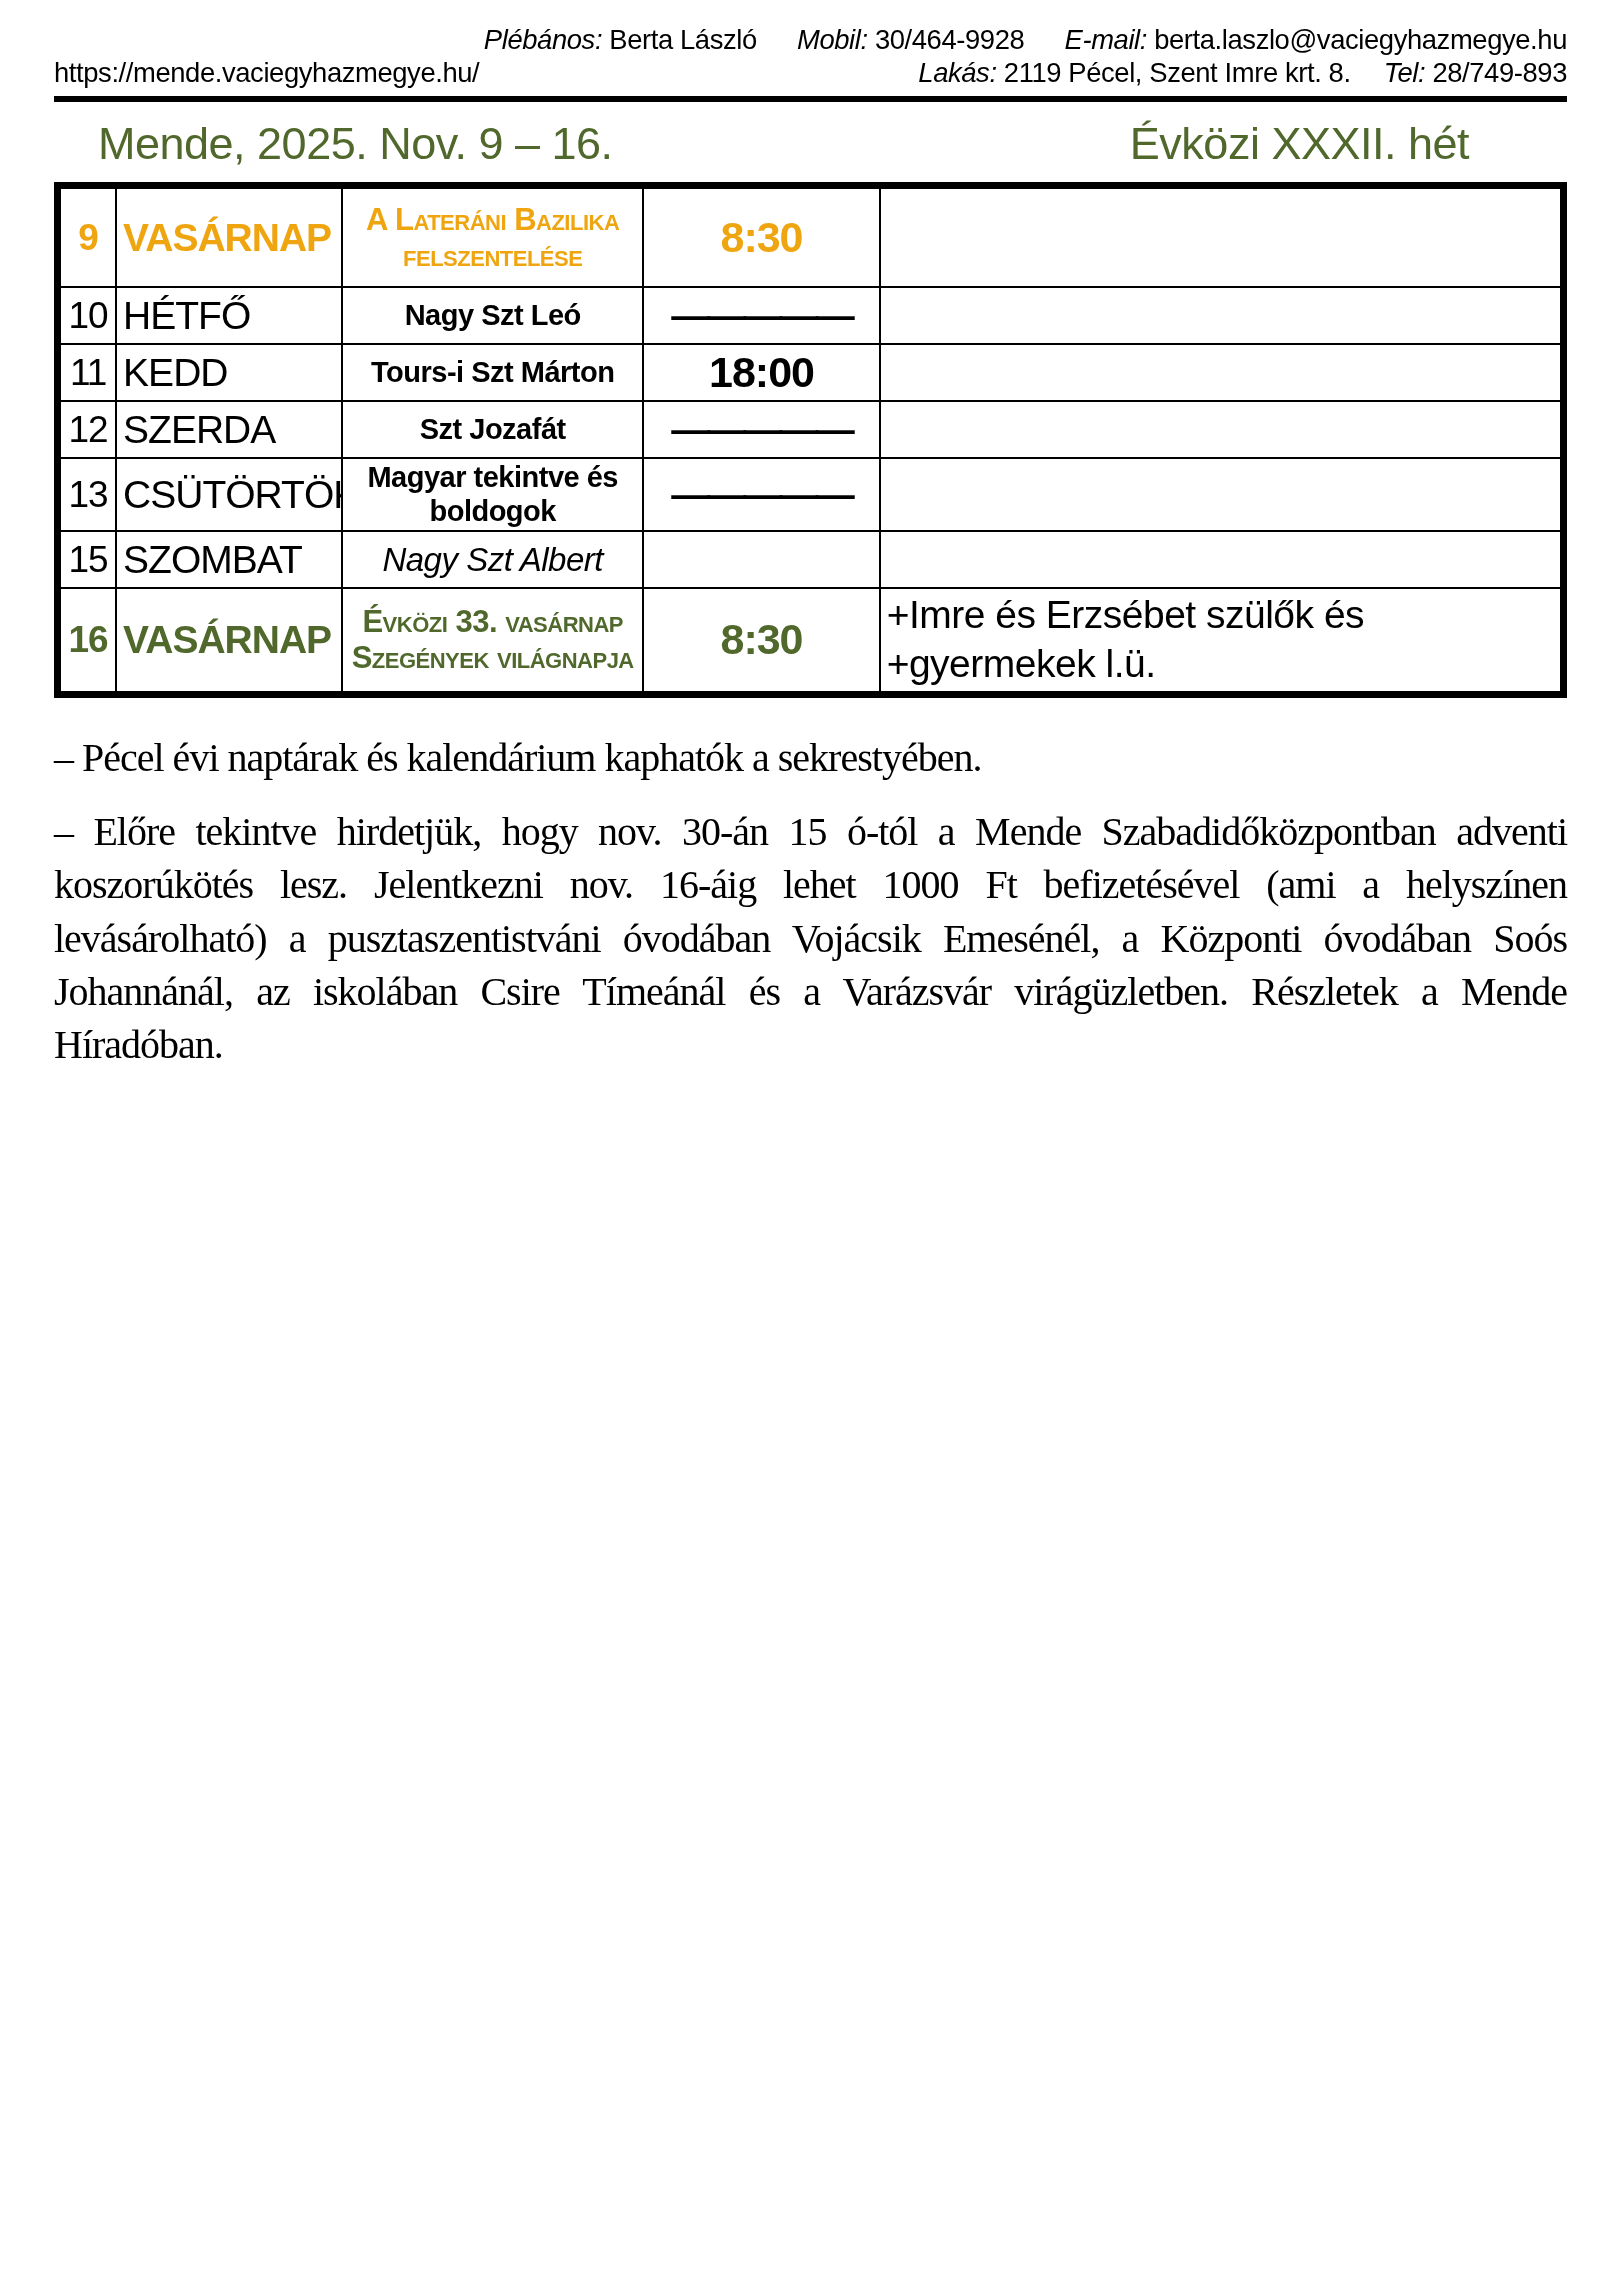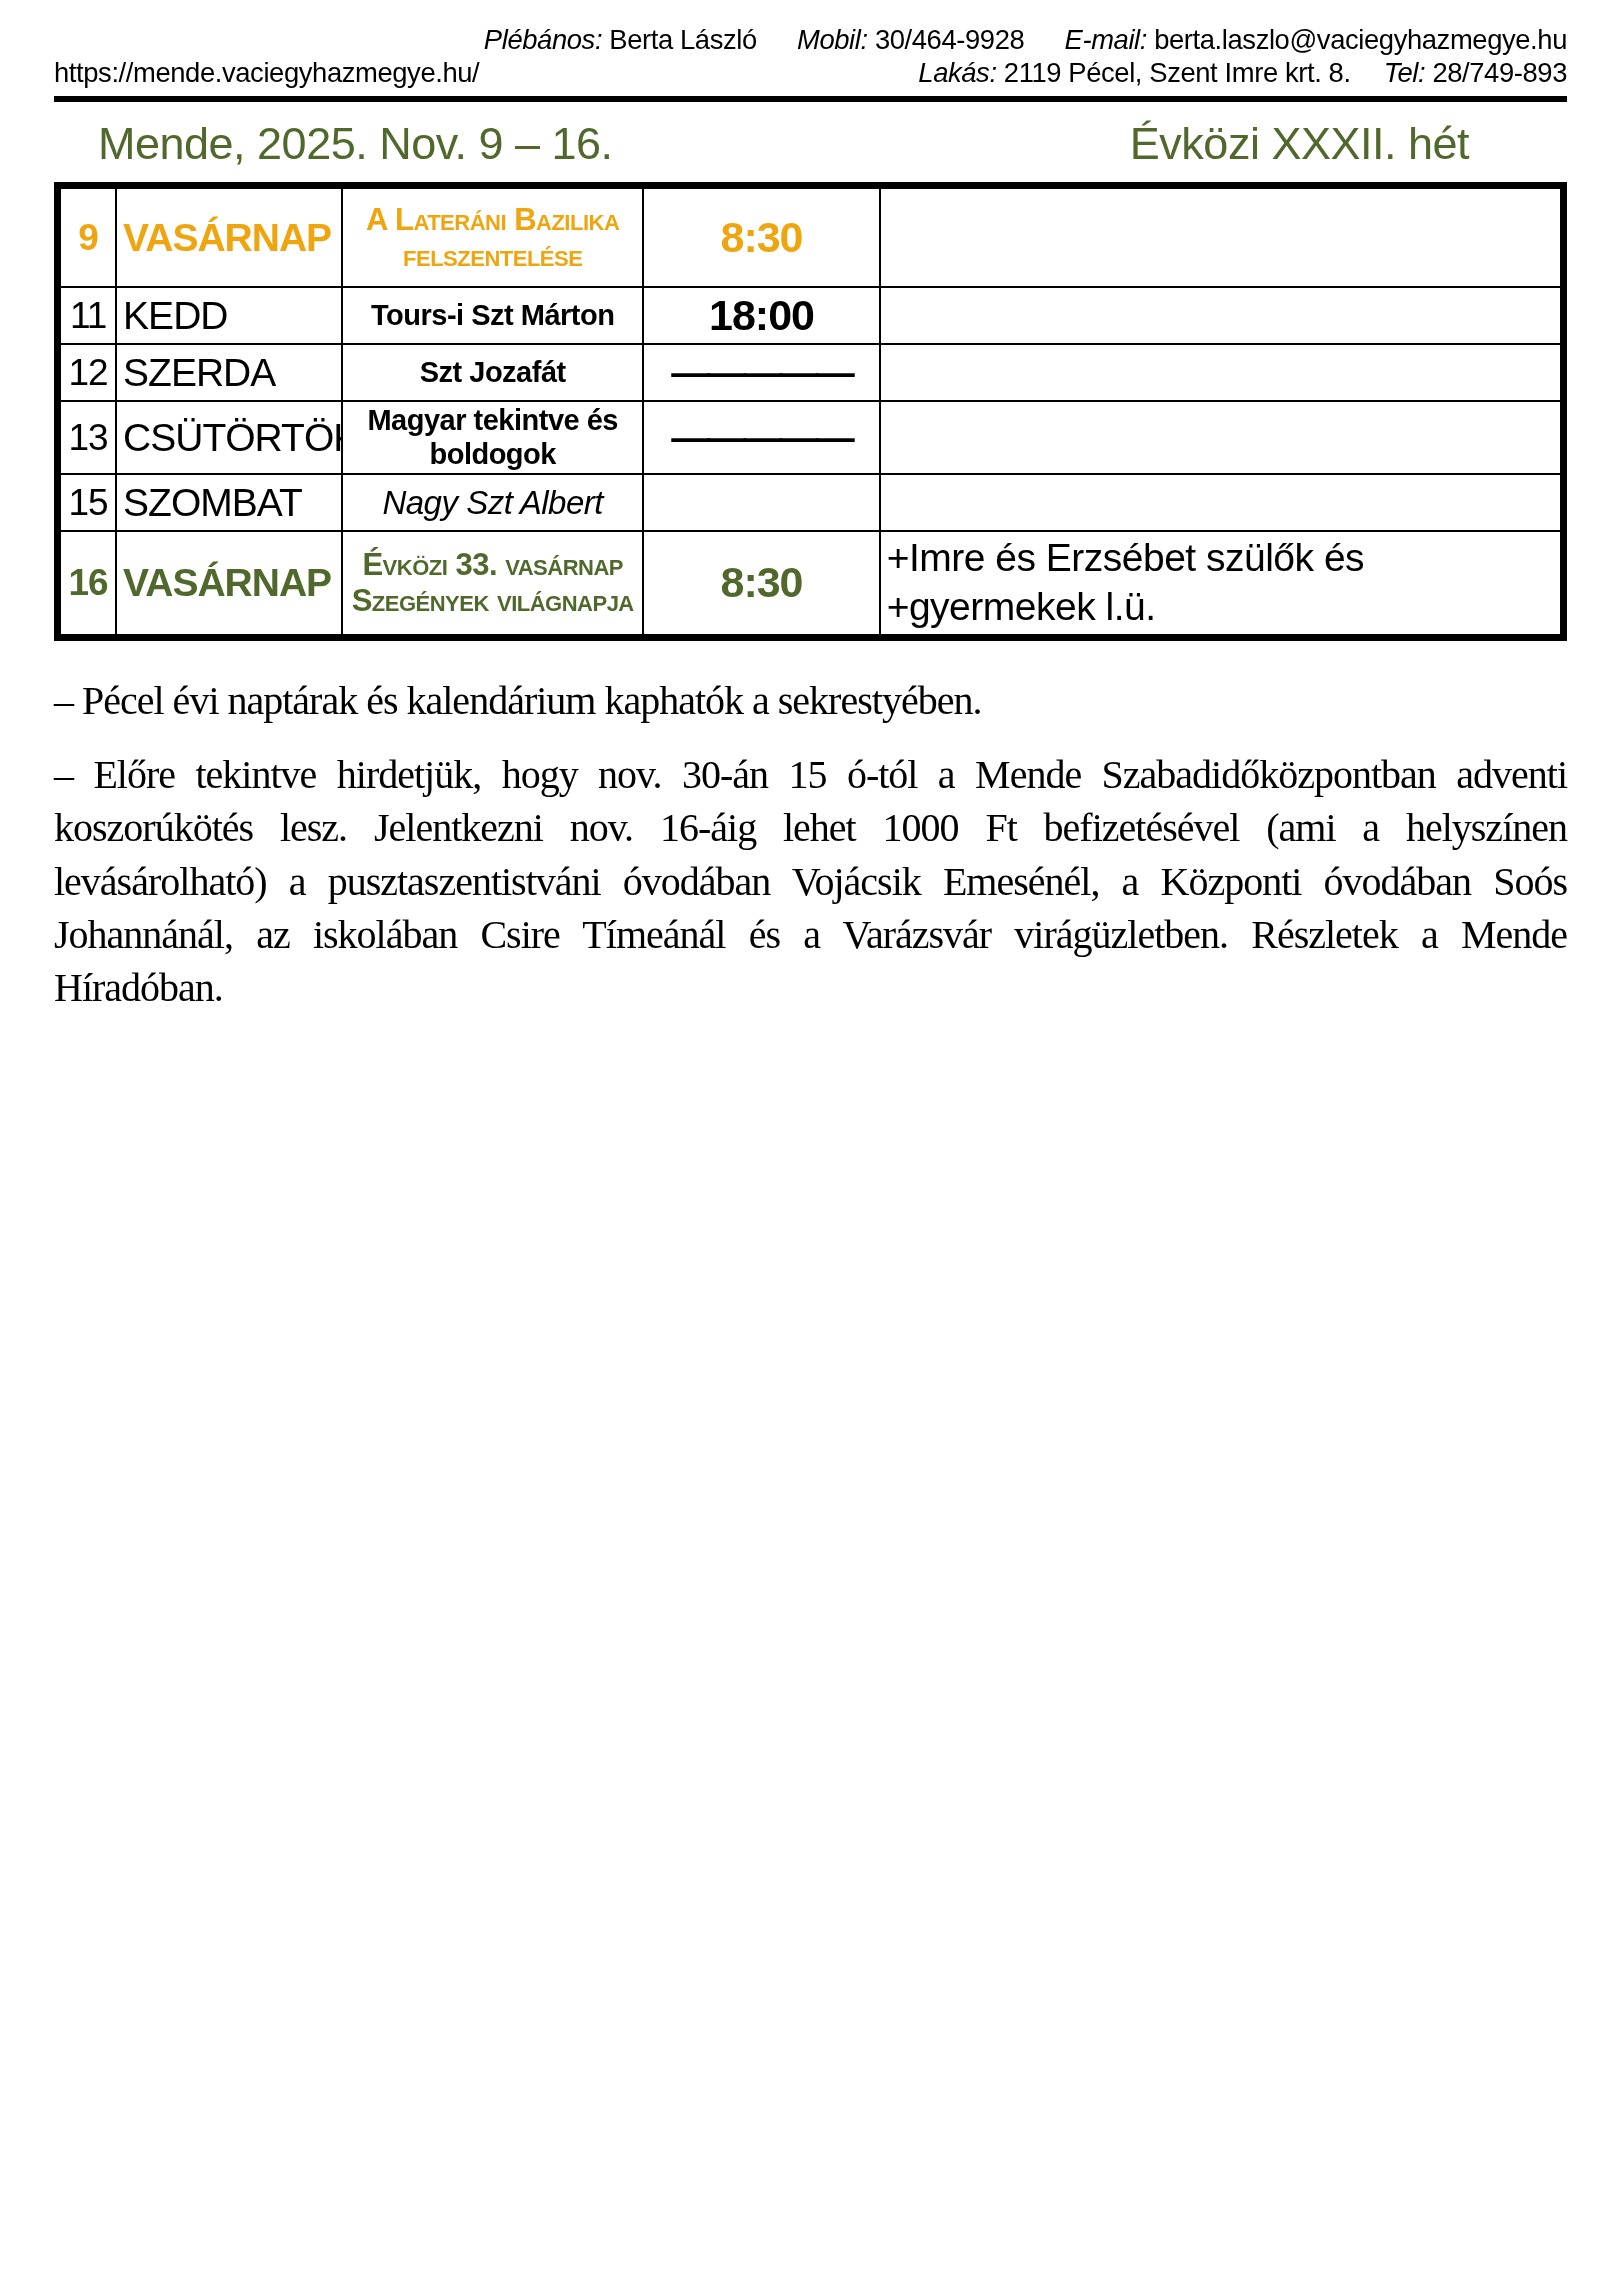--- a/index.html
+++ b/index.html
@@ -142,20 +142,27 @@
 
     <tr class="r-tall accent-orange">
       <td class="num">9</td>
       <td class="day">VASÁRNAP</td>
       <td class="feast sc">A Lateráni Bazilika
 felszentelése</td>
       <td class="mass">8:30</td>
       <td class="intent"></td>
     </tr>
 
+    <tr class="r-std">
+      <td class="num">10</td>
+      <td class="day">HÉTFŐ</td>
+      <td class="feast">Nagy Szt Leó</td>
+      <td class="mass dash">—————</td>
+      <td class="intent"></td>
+    </tr>
 
     <tr class="r-std">
       <td class="num">11</td>
       <td class="day">KEDD</td>
       <td class="feast">Tours-i Szt Márton</td>
       <td class="mass">18:00</td>
       <td class="intent"></td>
     </tr>
 
     <tr class="r-std">

